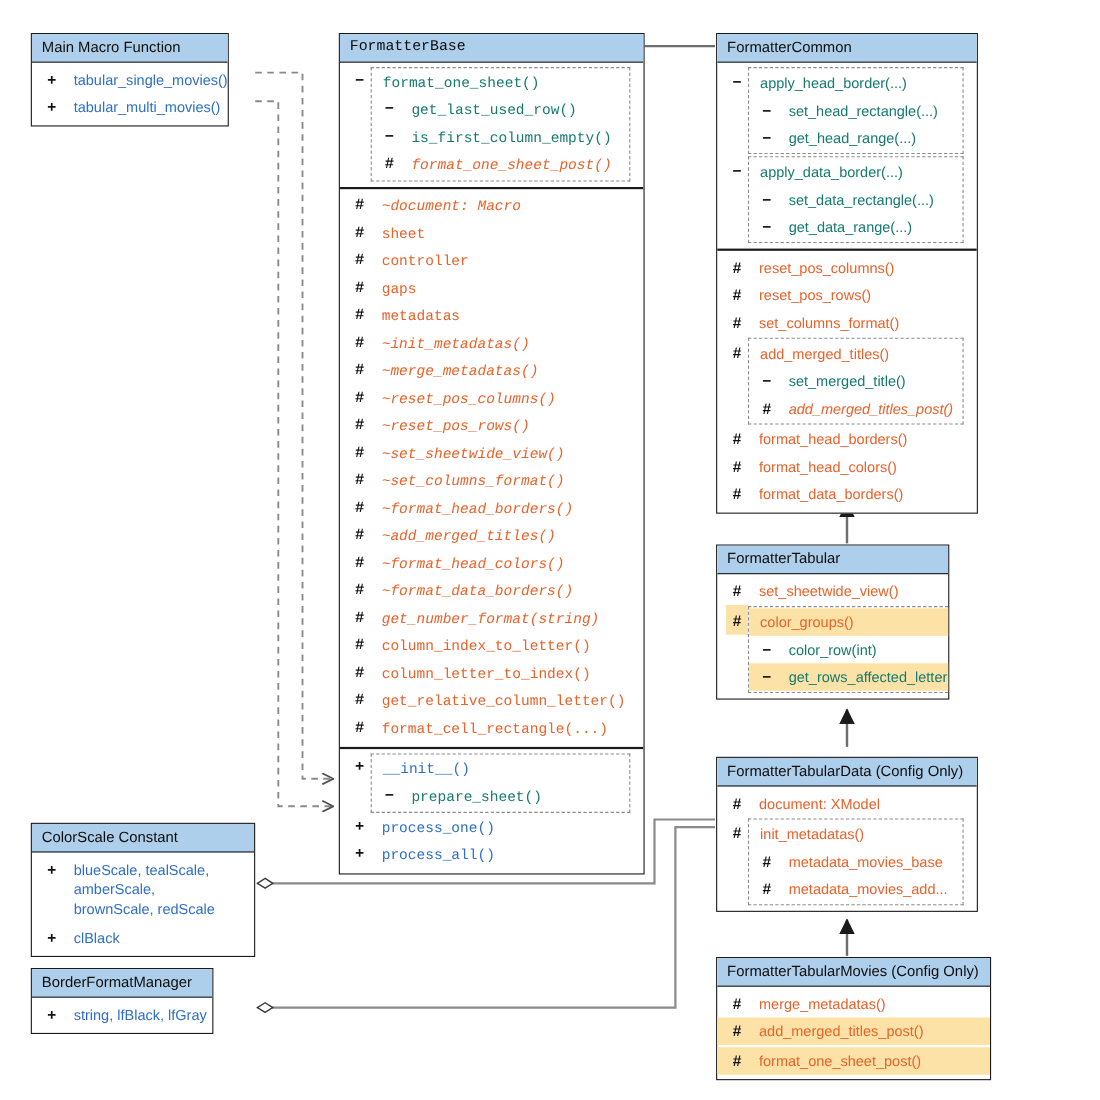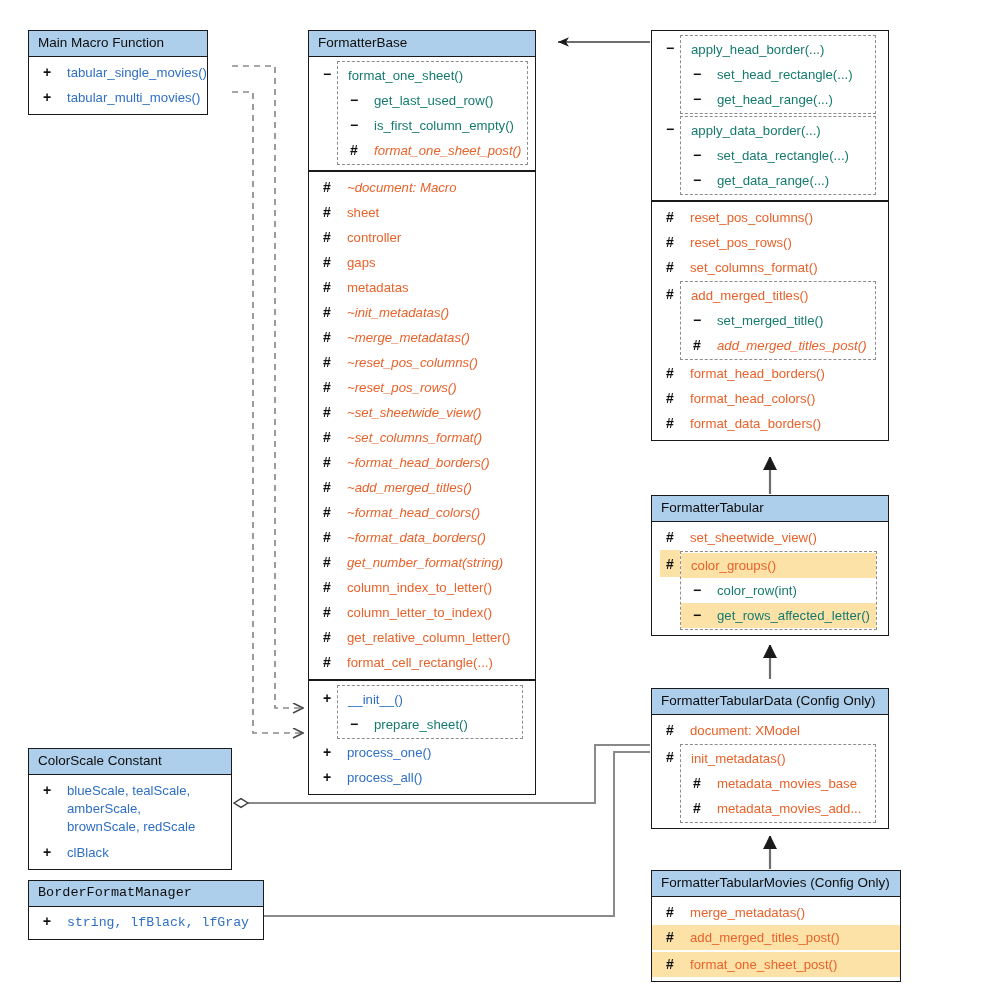--- a/index.html
+++ b/index.html
@@ -68,27 +68,27 @@
   .rowwrap > .vis { flex:0 0 20px; padding-top:6px; }
   .rowwrap > .grpbox { flex:1 1 auto; }
 
   .hl { background:#fde2a7; }
   .hlrow { background:#fde2a7; }
 
   .multi { white-space:normal; line-height:18px; }
 
   
   #box-main        { left:28px;  top:30px;  width:180px; }
-  #box-base        { left:308px; top:30px;  width:228px; }
+  #box-base        { left:308px; top:30px;  width:278px;font-family:Liberation Mono, monospace; }
   #box-common      { left:651px; top:30px;  width:238px; }
-  #box-tabular     { left:651px; top:495px; width:238px; }
+  #box-tabular     { left:651px; top:495px; width:212px; }
   #box-tabdata     { left:651px; top:688px; width:238px; }
   #box-tabmovies   { left:651px; top:870px; width:250px; }
   #box-colorscale  { left:28px;  top:748px; width:204px; }
-  #box-border      { left:28px;  top:880px; width:236px;font-family:Liberation Mono, monospace; }
+  #box-border      { left:28px;  top:880px; width:166px; }
 </style>
 </head>
 <body>
 
 <div id="stage">
 
   <svg id="wires" viewBox="0 0 1000 1000">
     <defs>
       <marker id="mk-solid" markerWidth="12" markerHeight="10" refX="11" refY="5" orient="auto" markerUnits="userSpaceOnUse">
         <path d="M11,5 L0,0.2 L3,5 L0,9.8 Z" fill="#1a1a1a"></path>
@@ -277,20 +277,21 @@
         <span class="lbl c-blue">process_one()</span>
       </div>
       <div class="row">
         <span class="vis">+</span>
         <span class="lbl c-blue">process_all()</span>
       </div>
     </div>
   </div>
 
   <div class="uml" id="box-common">
+    <div class="hdr">FormatterCommon</div>
 
     <div class="sect">
       <div class="rowwrap">
         <span class="vis">−</span>
         <div class="grpbox grp">
           <div class="row">
             <span class="lbl c-teal" style="padding-left:4px">apply_head_border(...)</span>
           </div>
           <div class="row">
             <span class="vis">−</span>

